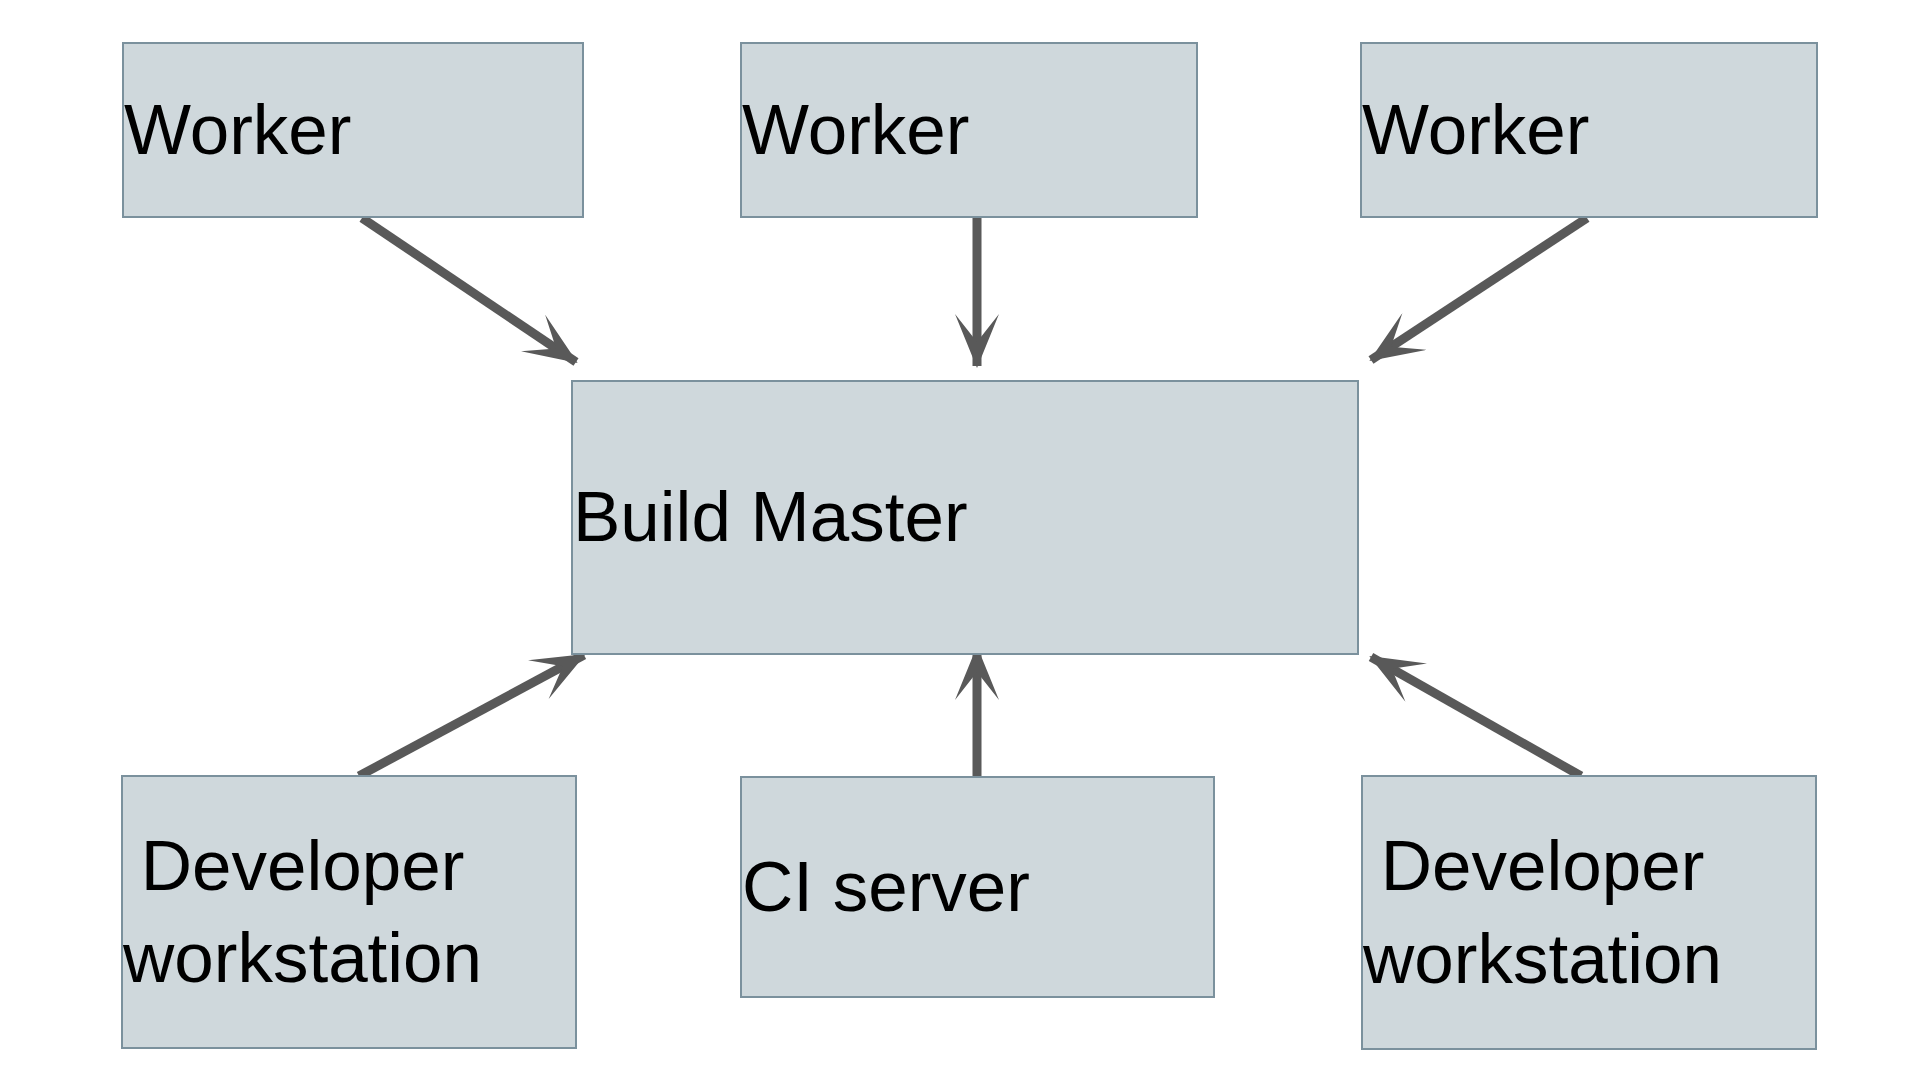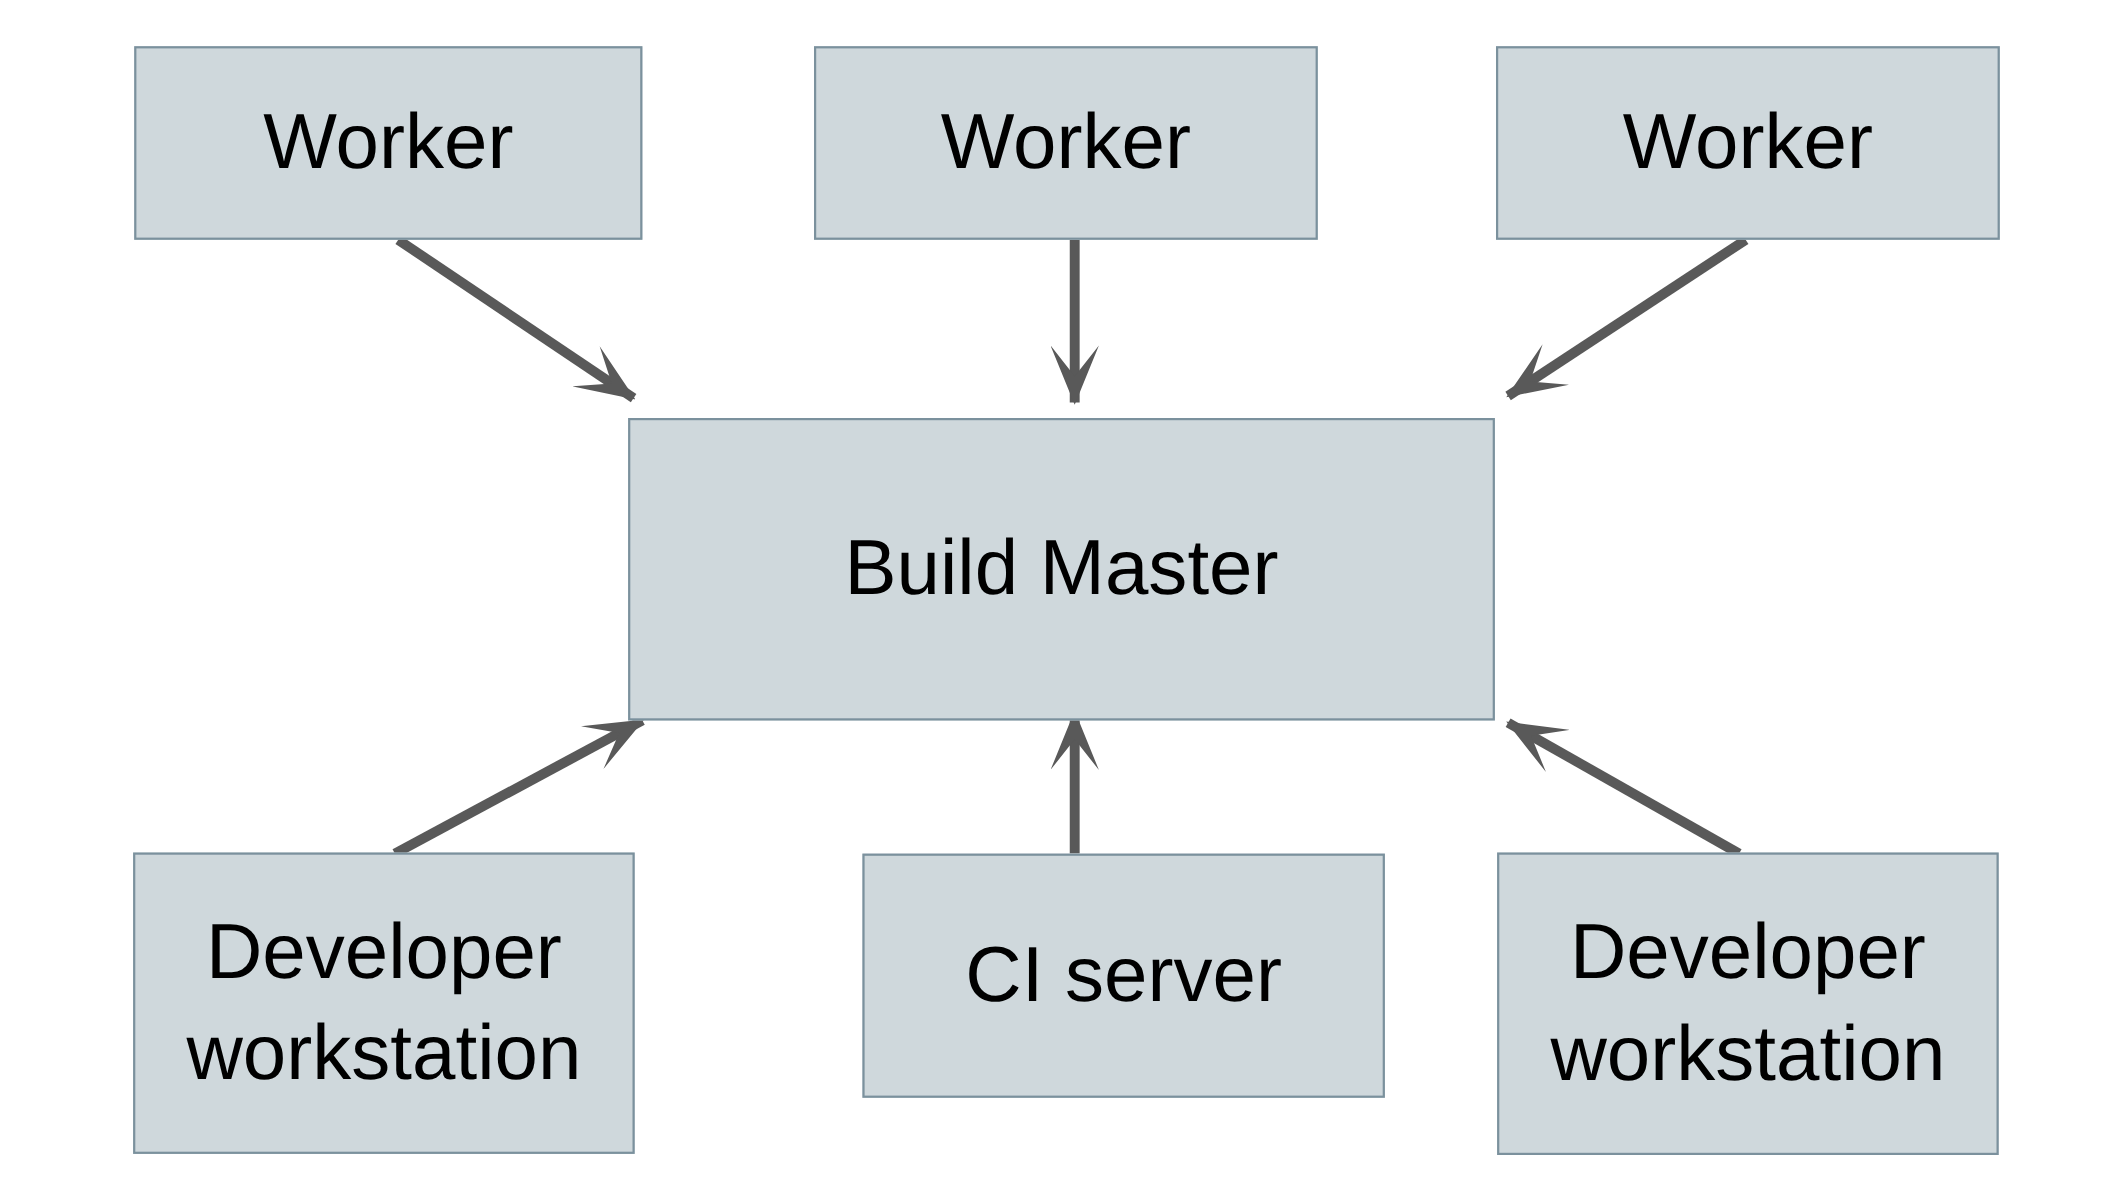--- a/index.html
+++ b/index.html
@@ -23,21 +23,20 @@
     fill: none;
   }
   #arrowhead path { fill: var(--arrow-color, #595959); }
   .node {
     position: absolute;
     box-sizing: border-box;
     background: var(--node-fill, #cfd8dc);
     border: 2px solid var(--node-border, #7b919d);
     display: flex;
     align-items: center;
-    justify-content: center;
     text-align: center;
   }
   .node-label {
     font-size: 71px;
     line-height: 1.3;
     color: var(--text-color, #000000);
     white-space: pre-line;
     letter-spacing: 0px;
   }
 </style>
@@ -68,21 +67,21 @@
       <div class="node" style="left: 1360px; top: 42px; width: 458px; height: 176px;">
         <span class="node-label">Worker</span>
       </div>
       <div class="node" style="left: 571px; top: 380px; width: 788px; height: 275px;">
         <span class="node-label">Build Master</span>
       </div>
       <div class="node" style="left: 121px; top: 775px; width: 456px; height: 274px;">
         <span class="node-label">Developer
 workstation</span>
       </div>
-      <div class="node" style="left: 740px; top: 776px; width: 475px; height: 222px; margin-left: 44px;">
+      <div class="node" style="left: 740px; top: 776px; width: 475px; height: 222px;">
         <span class="node-label">CI server</span>
       </div>
       <div class="node" style="left: 1361px; top: 775px; width: 456px; height: 275px;">
         <span class="node-label">Developer
 workstation</span>
       </div>
     </div>
 </div>
 
 </body></html>

